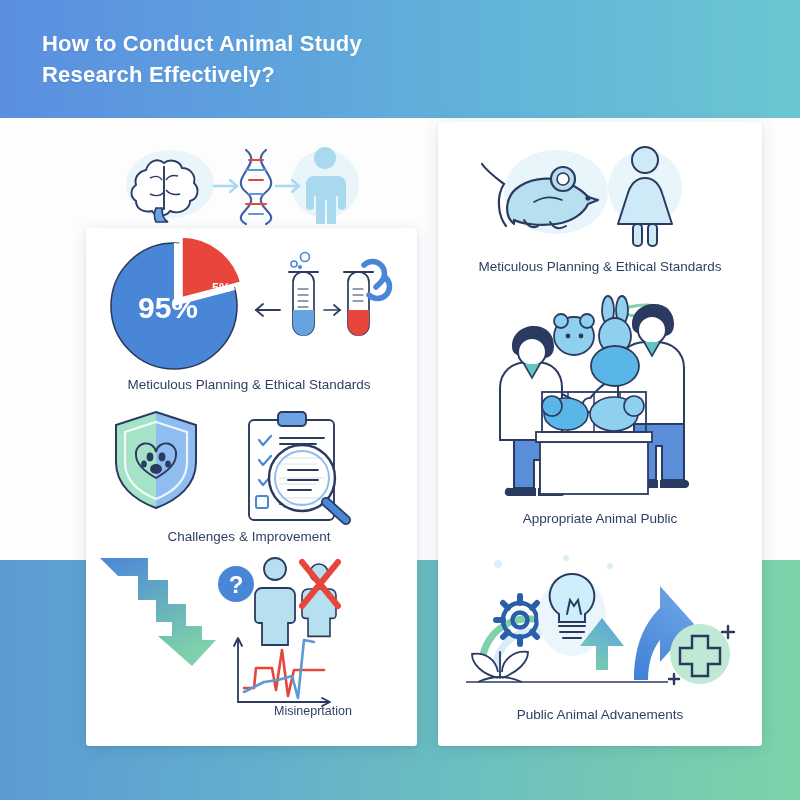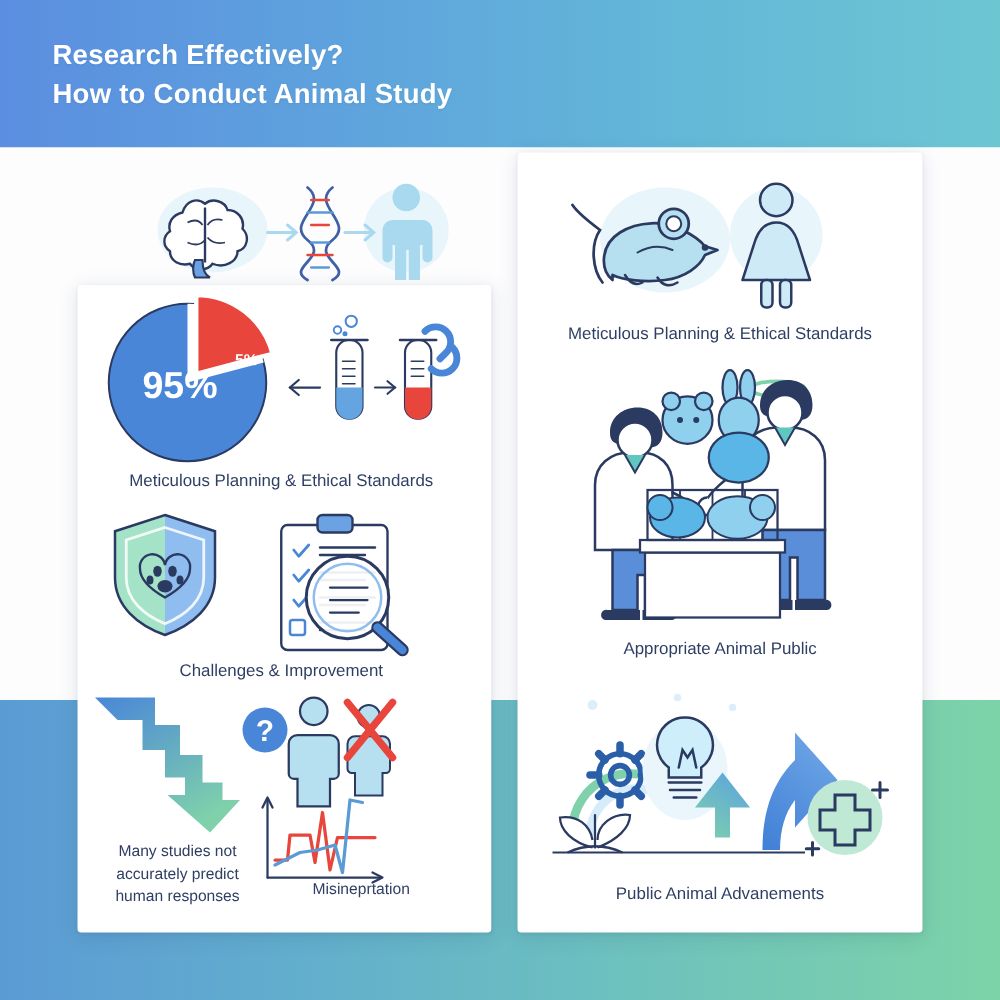--- a/index.html
+++ b/index.html
@@ -28,20 +28,21 @@
     position:absolute;left:42px;top:28px;width:520px;
     color:#ffffff;font-size:22px;font-weight:bold;line-height:1.42;
     letter-spacing:.2px;
     text-shadow:0 1px 2px rgba(0,0,0,.07);
   }
 
   
   .card{
     position:absolute;background:#ffffff;border-radius:3px;
     box-shadow:0 3px 16px rgba(40,60,90,.13),0 1px 3px rgba(40,60,90,.08);
+    margin-left:24px;
   }
   .card-left{left:62px;top:228px;width:331px;height:518px;}
   .card-right{left:414px;top:122px;width:324px;height:624px;}
 
   .caption{
     position:absolute;width:100%;text-align:center;
     color:#2f3f63;font-size:13.5px;font-weight:500;line-height:1.35;
   }
   .caption.small{font-size:12.5px;}
   .blockwrap{position:absolute;}
@@ -52,22 +53,22 @@
 </head>
 <body>
 
 <div id="canvas">
 
   <div class="band-top"></div>
   <div class="band-mid"></div>
   <div class="band-bottom"></div>
 
   <div class="title">
+    <div>How to Conduct Animal Study</div>
     <div>Research Effectively?</div>
-    <div>How to Conduct Animal Study</div>
   </div>
 
   <div class="card card-left">
 
     <div class="blockwrap" style="left:0;top:6px;width:326px;height:150px;">
       <svg width="326" height="150" viewBox="0 0 326 150">
 
         <circle cx="88" cy="72" r="63" fill="#4a86d8" stroke="#2b3a60" stroke-width="1.6"></circle>
 
         <path d="M88 72 L88 9 A63 63 0 0 1 149 56 Z" fill="#ffffff"></path>
@@ -218,23 +219,20 @@
           <g stroke="#2b3a60" stroke-width="1.8" fill="none" stroke-linecap="round" stroke-linejoin="round">
             <line x1="152" y1="90" x2="152" y2="152"></line>
             <polyline points="148,96 152,88 156,96"></polyline>
             <line x1="152" y1="152" x2="242" y2="152"></line>
             <polyline points="236,148 244,152 236,156"></polyline>
           </g>
           <polyline points="158,138 168,138 170,118 186,118 190,140 196,100 202,146 208,120 214,120 238,120" fill="none" stroke="#e8453c" stroke-width="2.6" stroke-linejoin="round" stroke-linecap="round"></polyline>
           <polyline points="158,142 178,132 192,130 206,126 212,148 218,90 228,92" fill="none" stroke="#5b9bd5" stroke-width="2.6" stroke-linejoin="round" stroke-linecap="round"></polyline>
         </g>
       </svg>
-      <div class="caption small" style="left:0;top:122px;width:160px;white-space:pre-line;line-height:1.45;">Many studies not
-accurately predict
-human responses</div>
       <div class="caption small" style="left:152px;top:153px;width:150px;">Misineprtation</div>
     </div>
   </div>
 
   <div class="card card-right">
 
     <div class="blockwrap" style="left:0;top:18px;width:324px;height:140px;">
       <svg width="324" height="112" viewBox="0 0 324 112">
         <ellipse cx="118" cy="52" rx="52" ry="42" fill="#e8f5fb"></ellipse>
         <ellipse cx="207" cy="48" rx="37" ry="38" fill="#e8f5fb"></ellipse>

